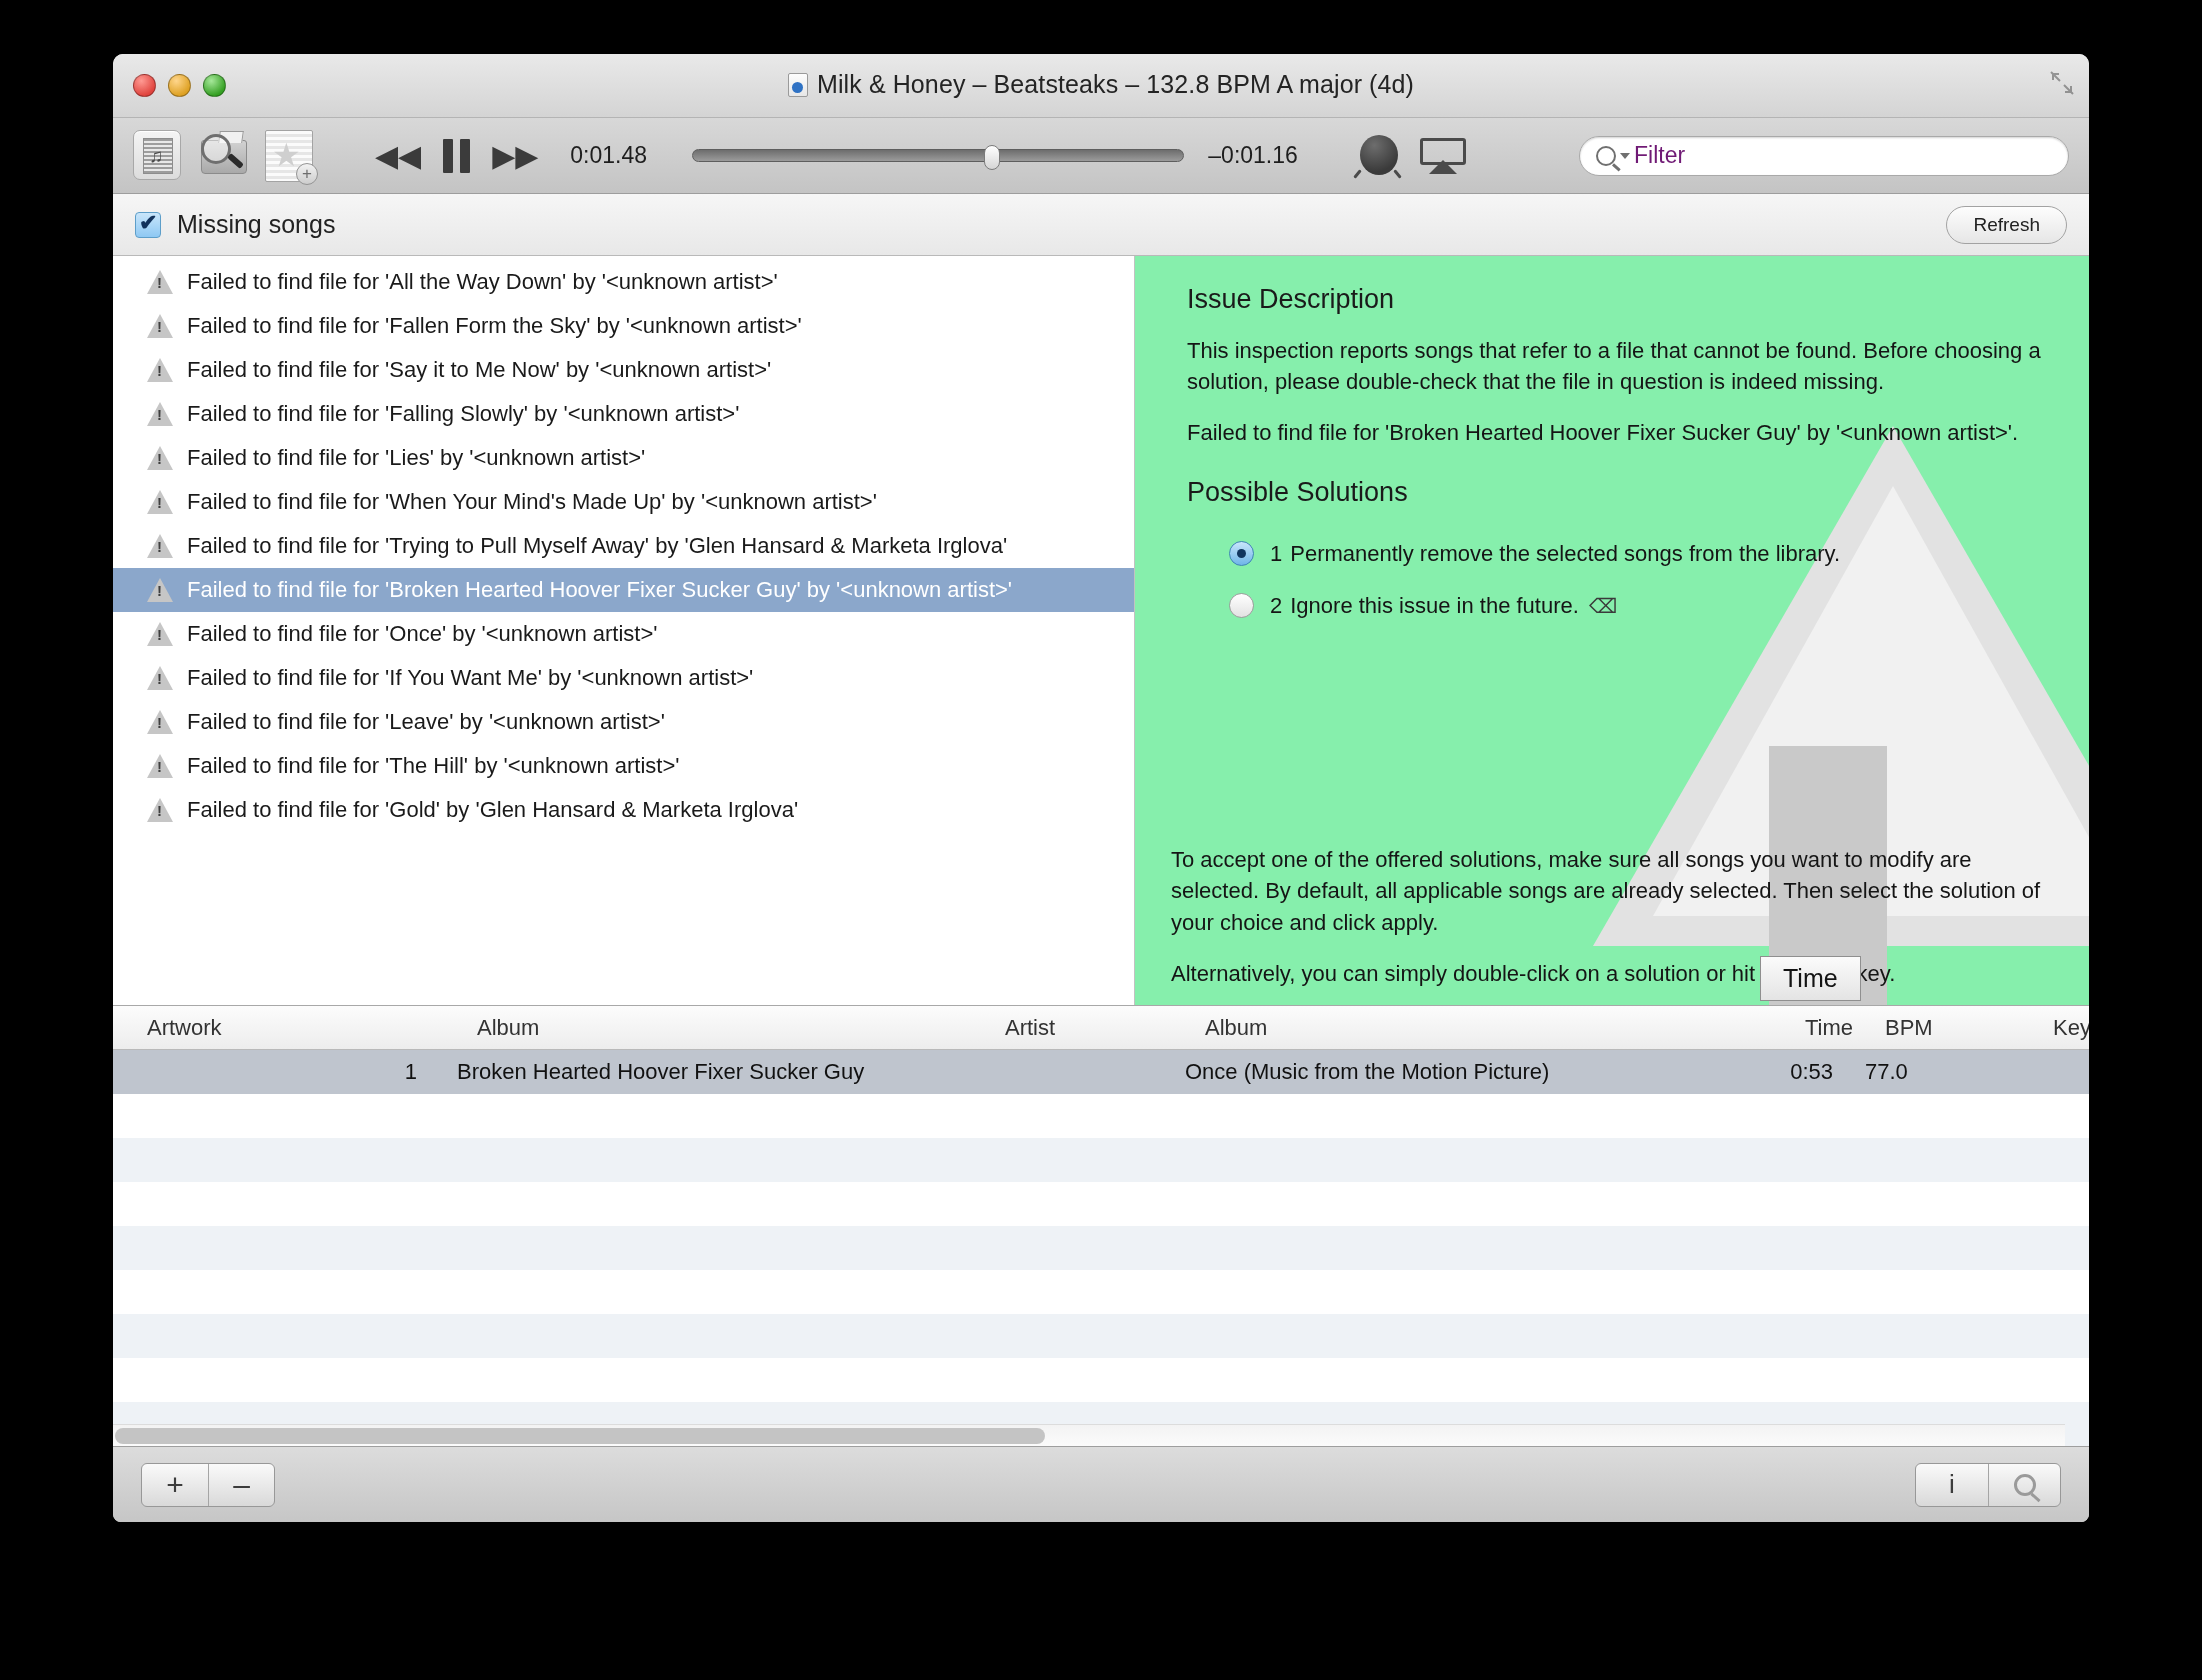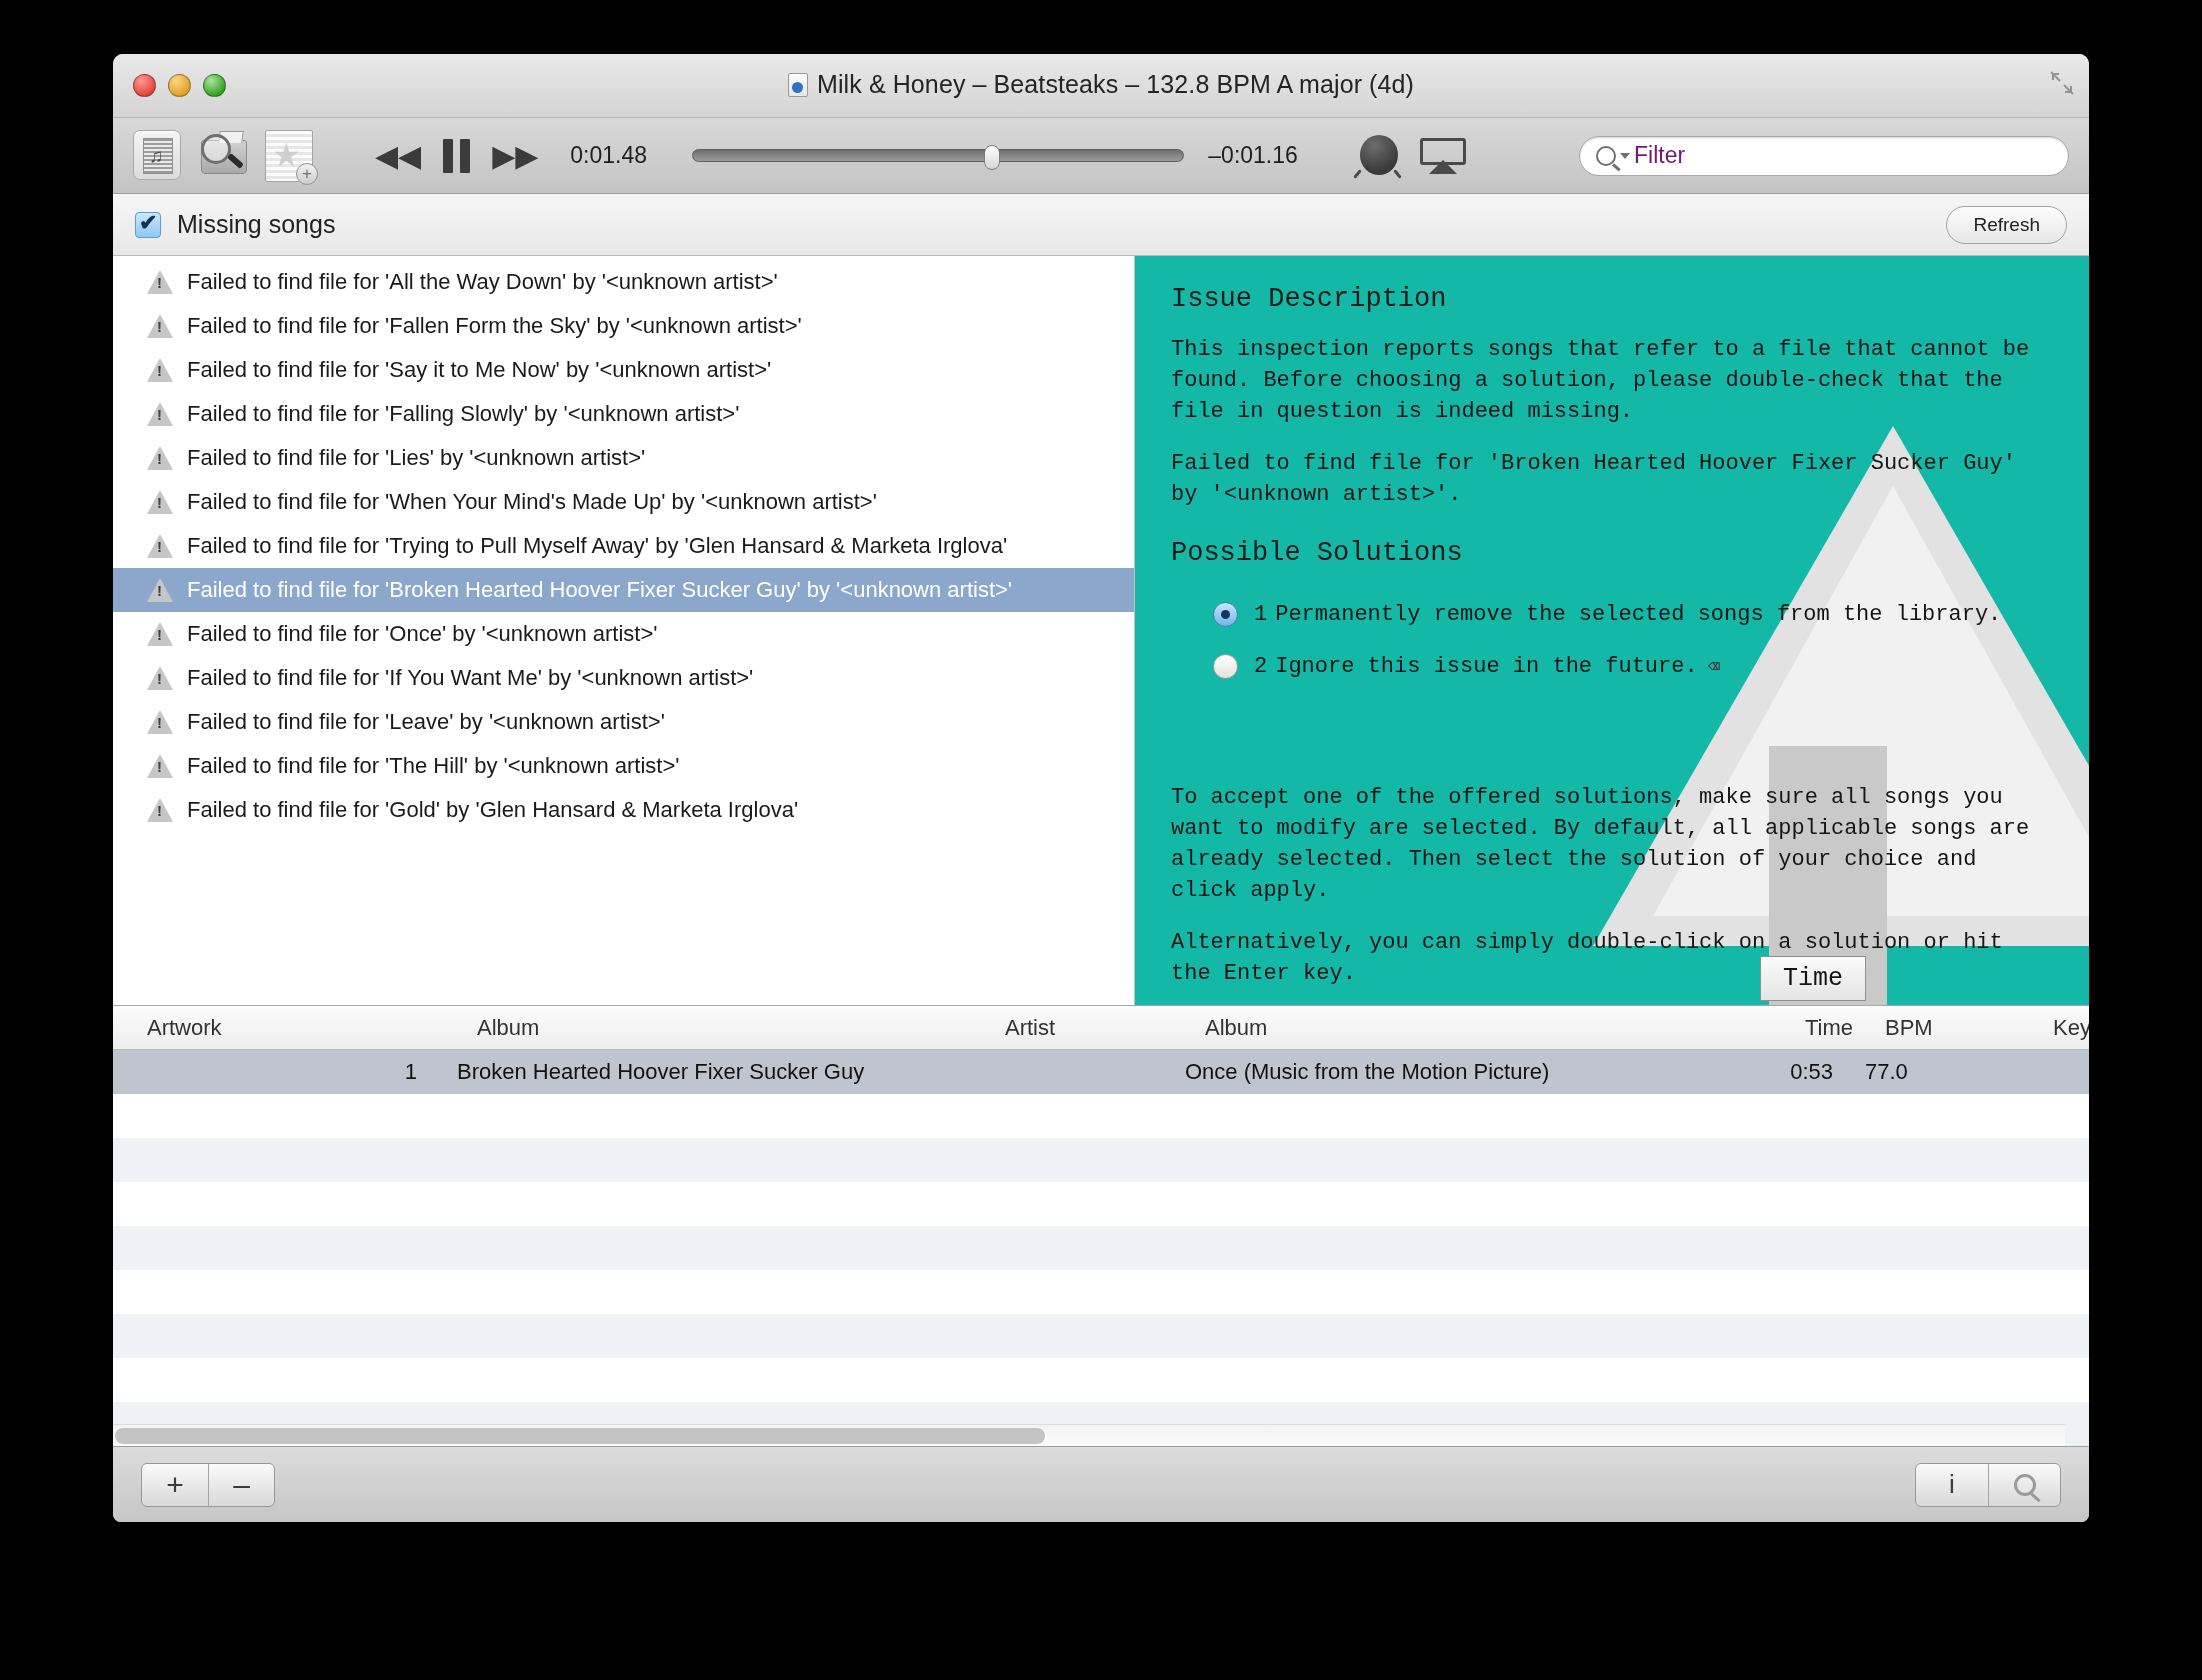--- a/index.html
+++ b/index.html
@@ -202,21 +202,21 @@
     border-left:13.5px solid transparent; border-right:13.5px solid transparent;
     border-bottom:24px solid #c6c6c6;
   }
   .warn-tri::after {
     content:"!"; position:absolute; left:10px; top:5px; font-size:15px; color:#3f3f3f; font-weight:bold; line-height:1;
   }
 
   
   #detail {
     flex: 1 1 auto; position: relative; overflow: hidden;
-    background: #14b8a6; padding: 28px 36px 0 36px; font-family: Liberation Mono, monospace;
+    background: #86efac; padding: 28px 36px 0 52px;
   }
   #watermark {
     position: absolute; left: 48%; top: 170px;
     width: 0; height: 0; opacity: 1; pointer-events: none;
     border-left: 300px solid transparent; border-right: 300px solid transparent;
     border-bottom: 520px solid #e2e2e2;
   }
   #watermark2 {
     position: absolute; left: 48%; top: 230px; margin-left: 60px;
     width: 0; height: 0; pointer-events: none;

